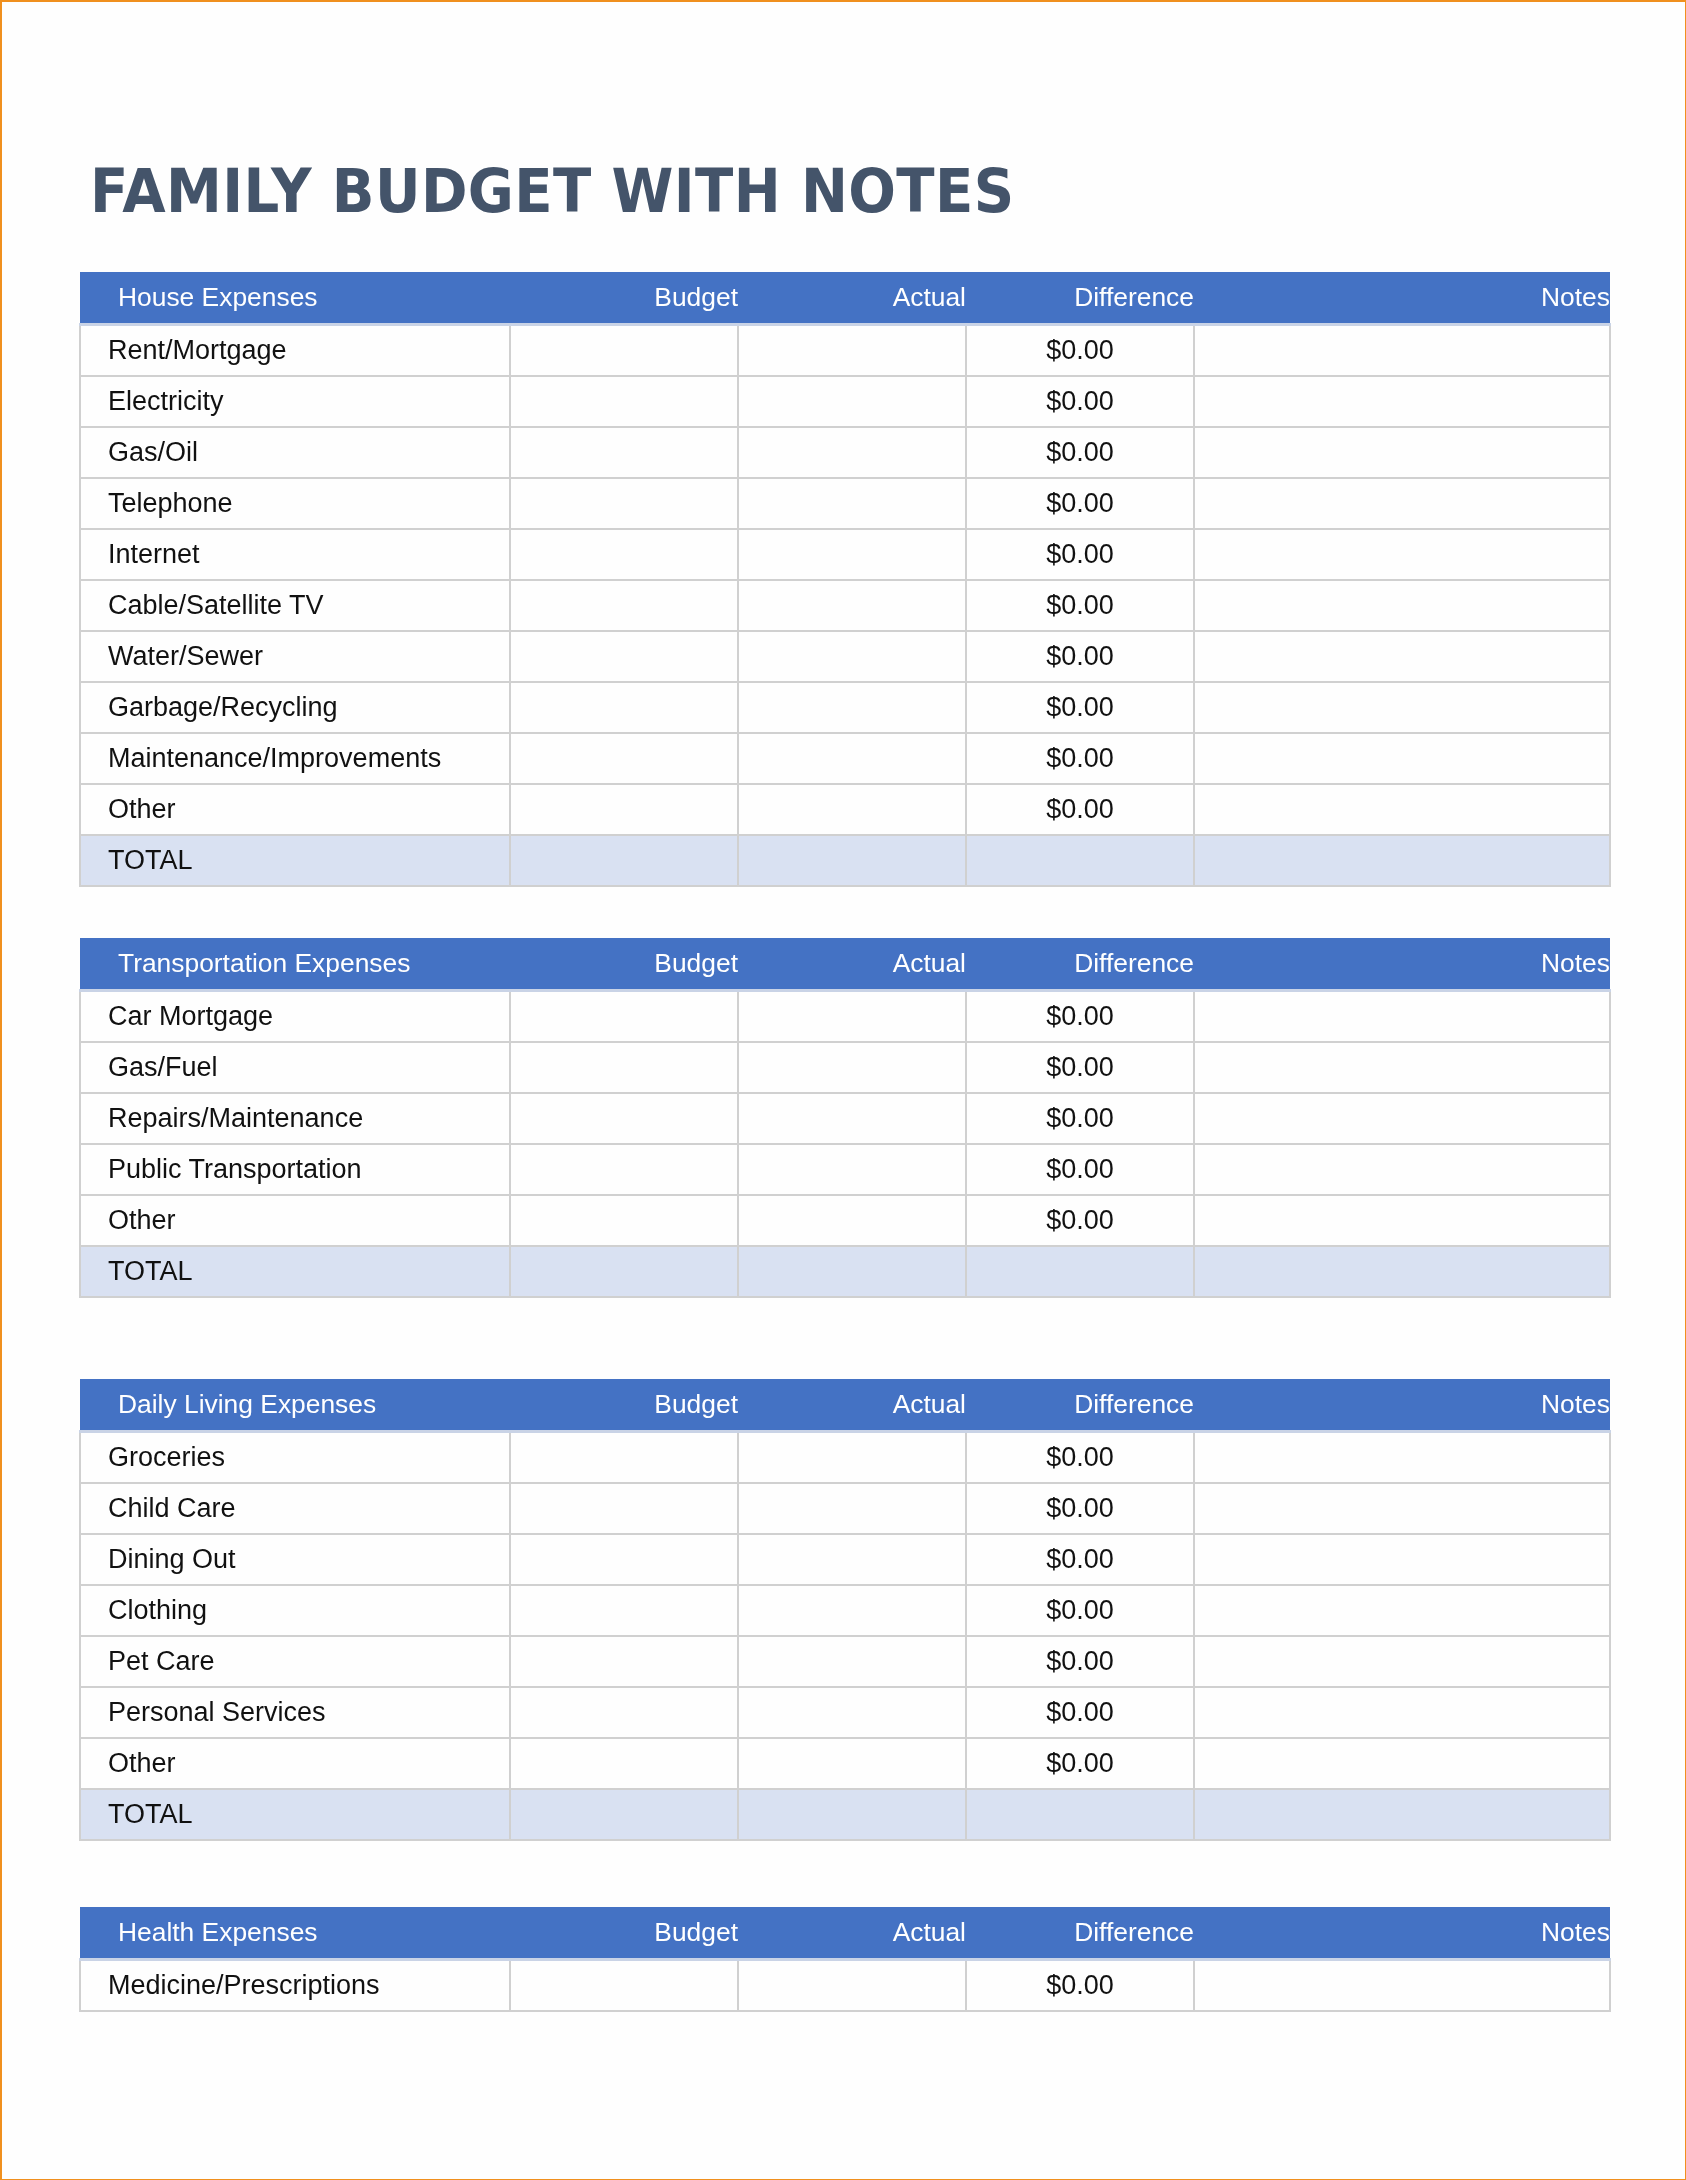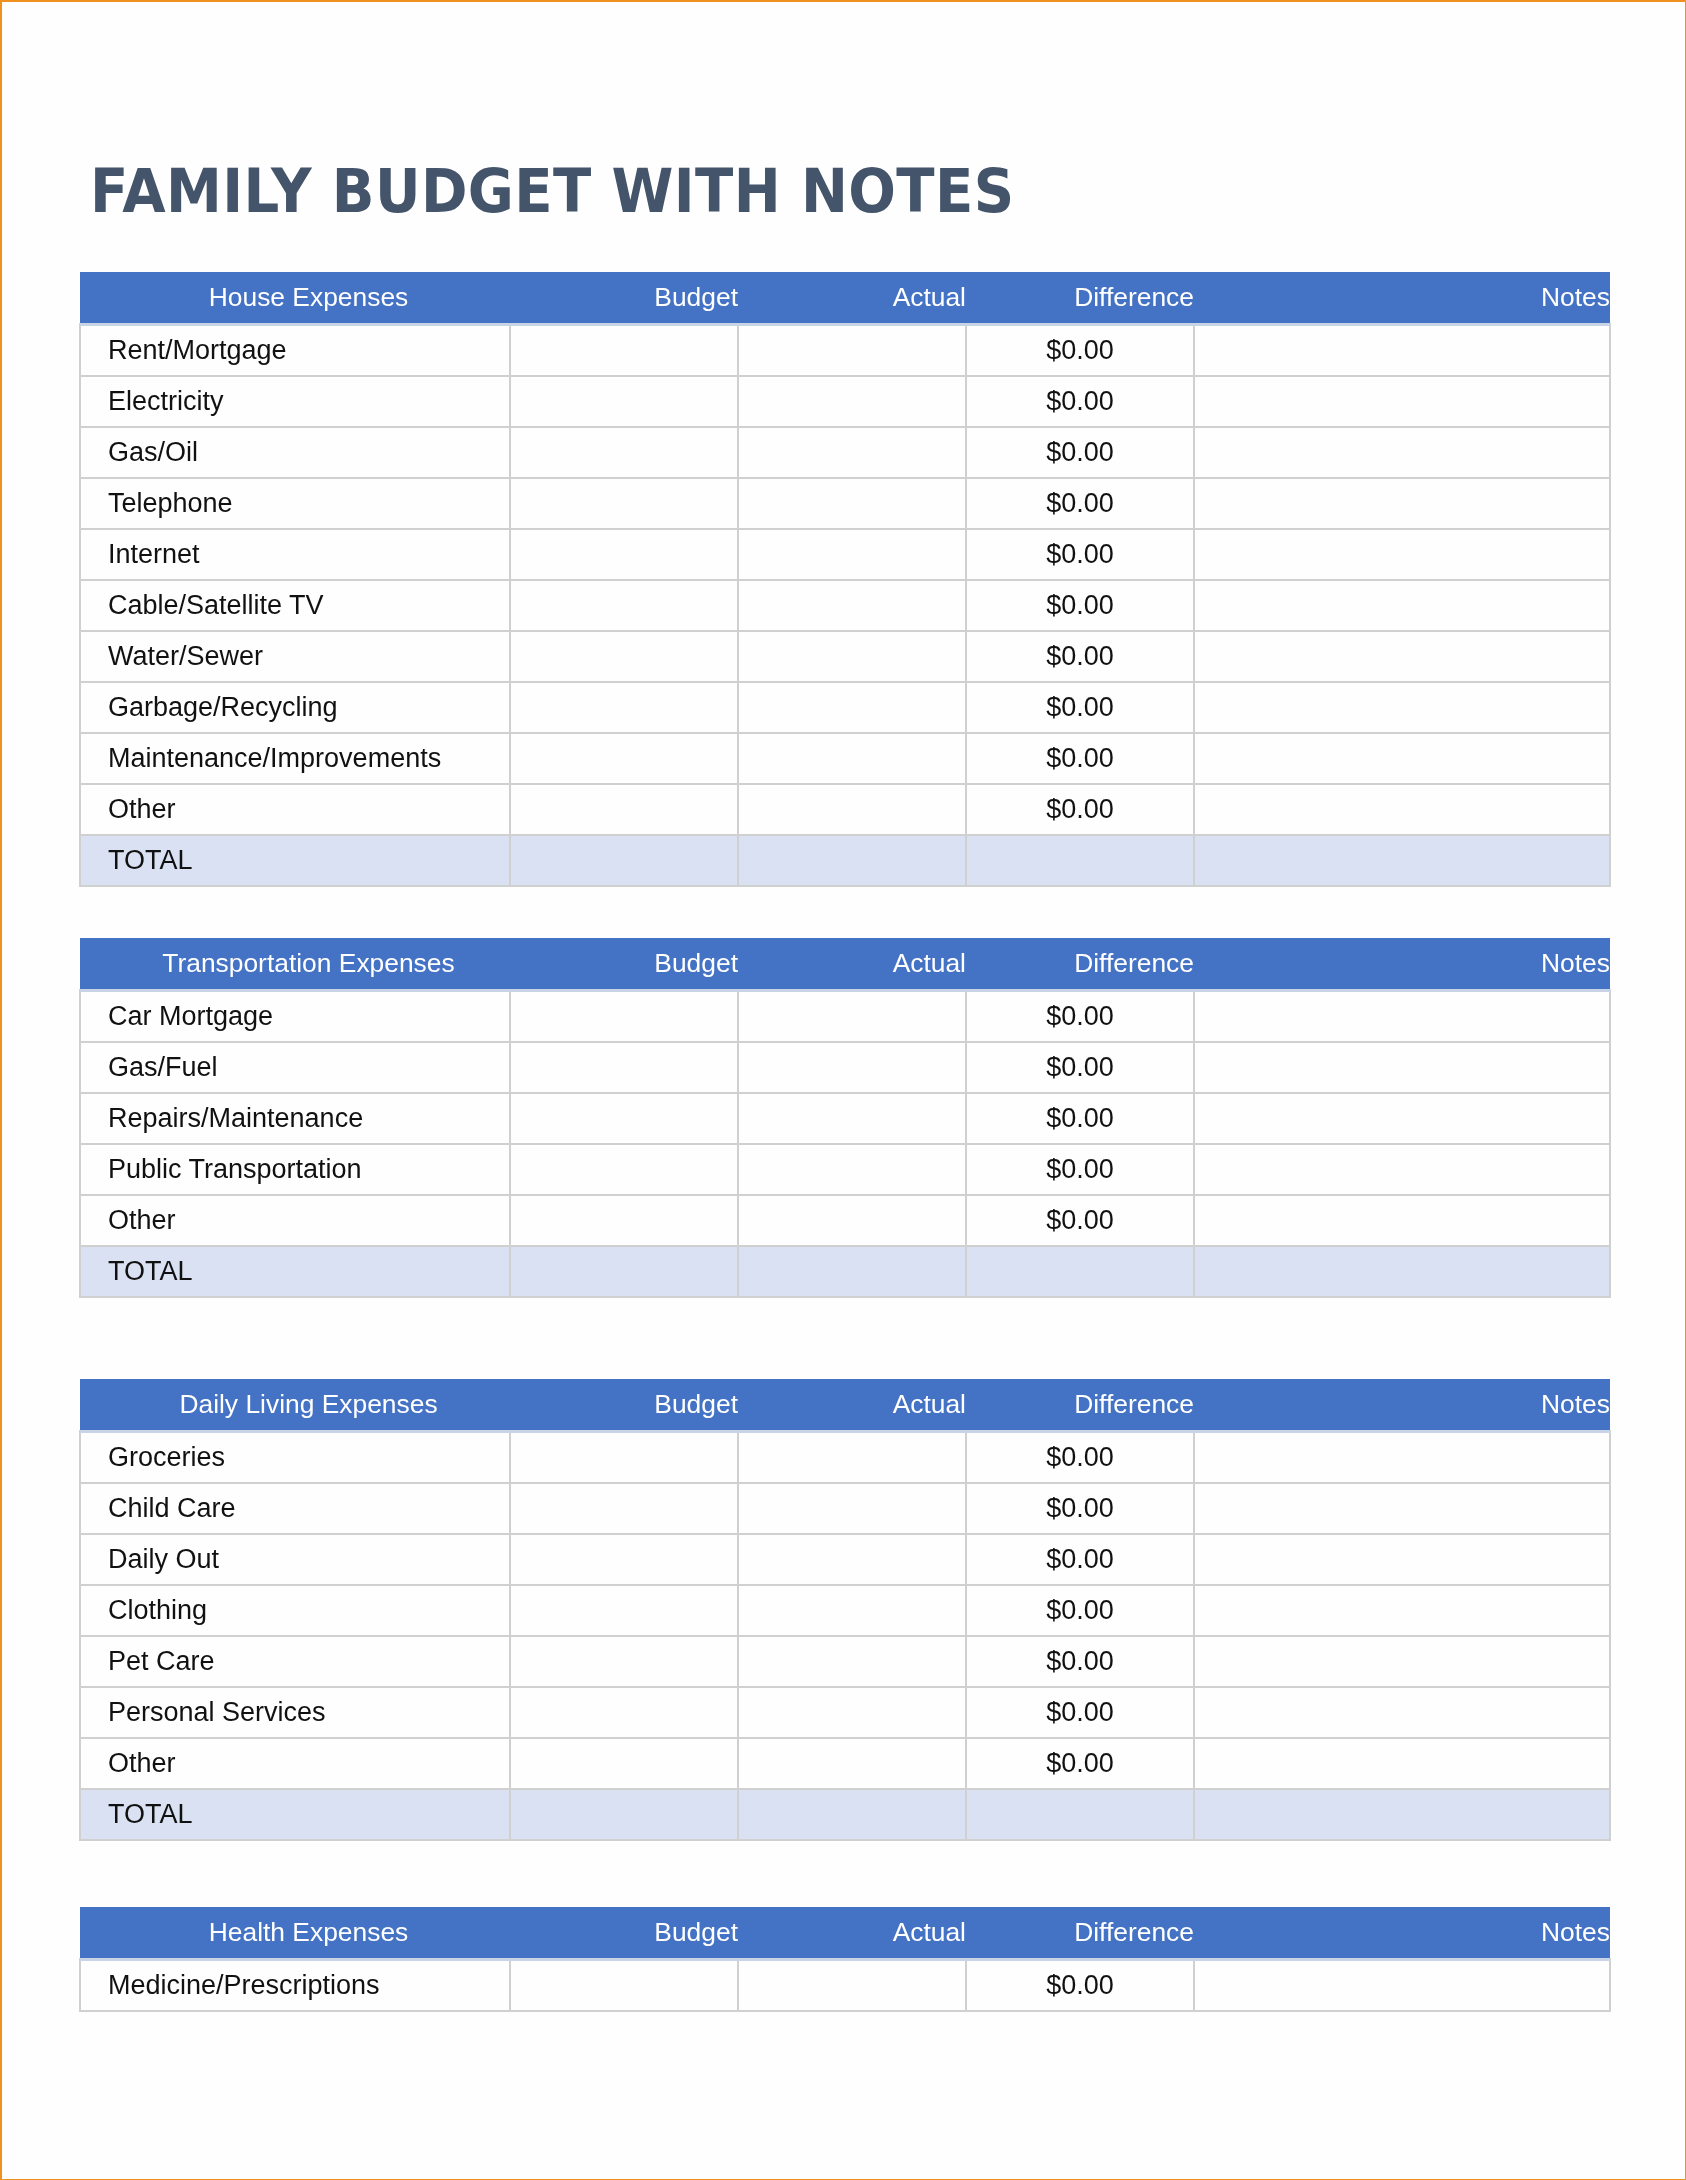--- a/index.html
+++ b/index.html
@@ -17,21 +17,21 @@
   }
   .section { position: absolute; left: 77px; width: 1531px; }
   table { border-collapse: collapse; width: 1531px; table-layout: fixed; }
   col.c1 { width: 430px; } col.c2 { width: 228px; } col.c3 { width: 228px; }
   col.c4 { width: 228px; } col.c5 { width: 416px; }
   th {
     background: #4472c4; color: #ffffff; font-weight: normal;
     font-size: 26.4px; height: 51px; padding: 0; text-align: right;
     border-bottom: 3.4px solid #c9d3e6;
   }
-  th.first { text-align: center; padding-left: 27px; }
+  th.first { text-align: left; padding-left: 38px; }
   td {
     height: 49px; padding: 0; font-size: 27px; color: #111;
     border: 2.6px solid #d0d0d0; background: #fefefe; text-align: center;
   }
   td.first { text-align: left; padding-left: 27px; }
   tr.total td { background: #d9e1f2; }
 </style>
 </head>
 <body>
 
@@ -228,21 +228,21 @@
             <td></td>
           </tr>
           <tr>
             <td class="first">Child Care</td>
             <td></td>
             <td></td>
             <td>$0.00</td>
             <td></td>
           </tr>
           <tr>
-            <td class="first">Daily Out</td>
+            <td class="first">Dining Out</td>
             <td></td>
             <td></td>
             <td>$0.00</td>
             <td></td>
           </tr>
           <tr>
             <td class="first">Clothing</td>
             <td></td>
             <td></td>
             <td>$0.00</td>

